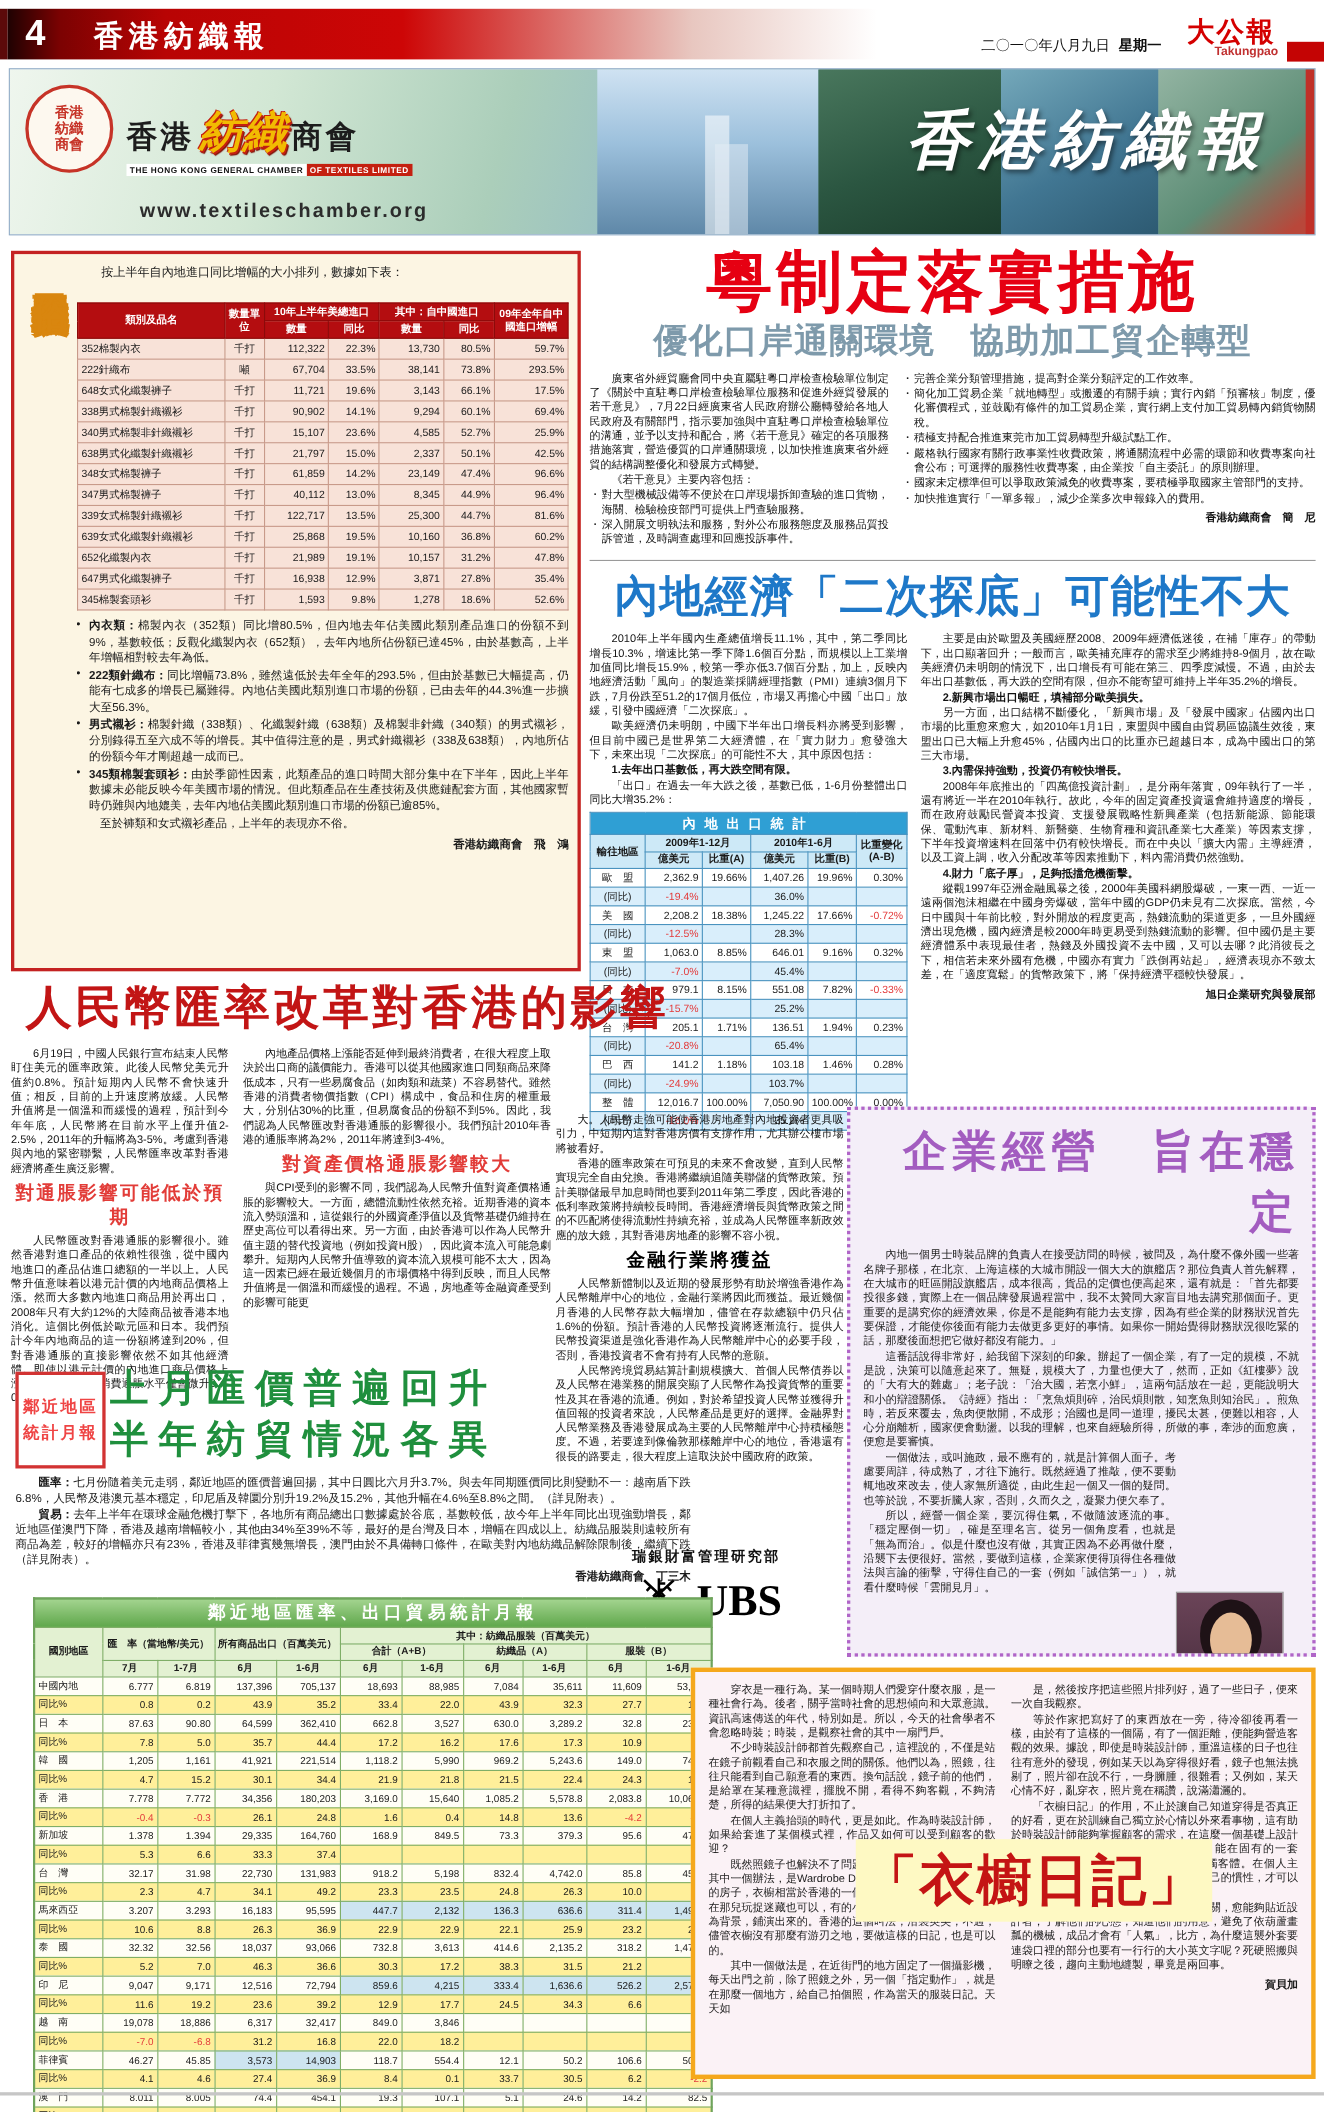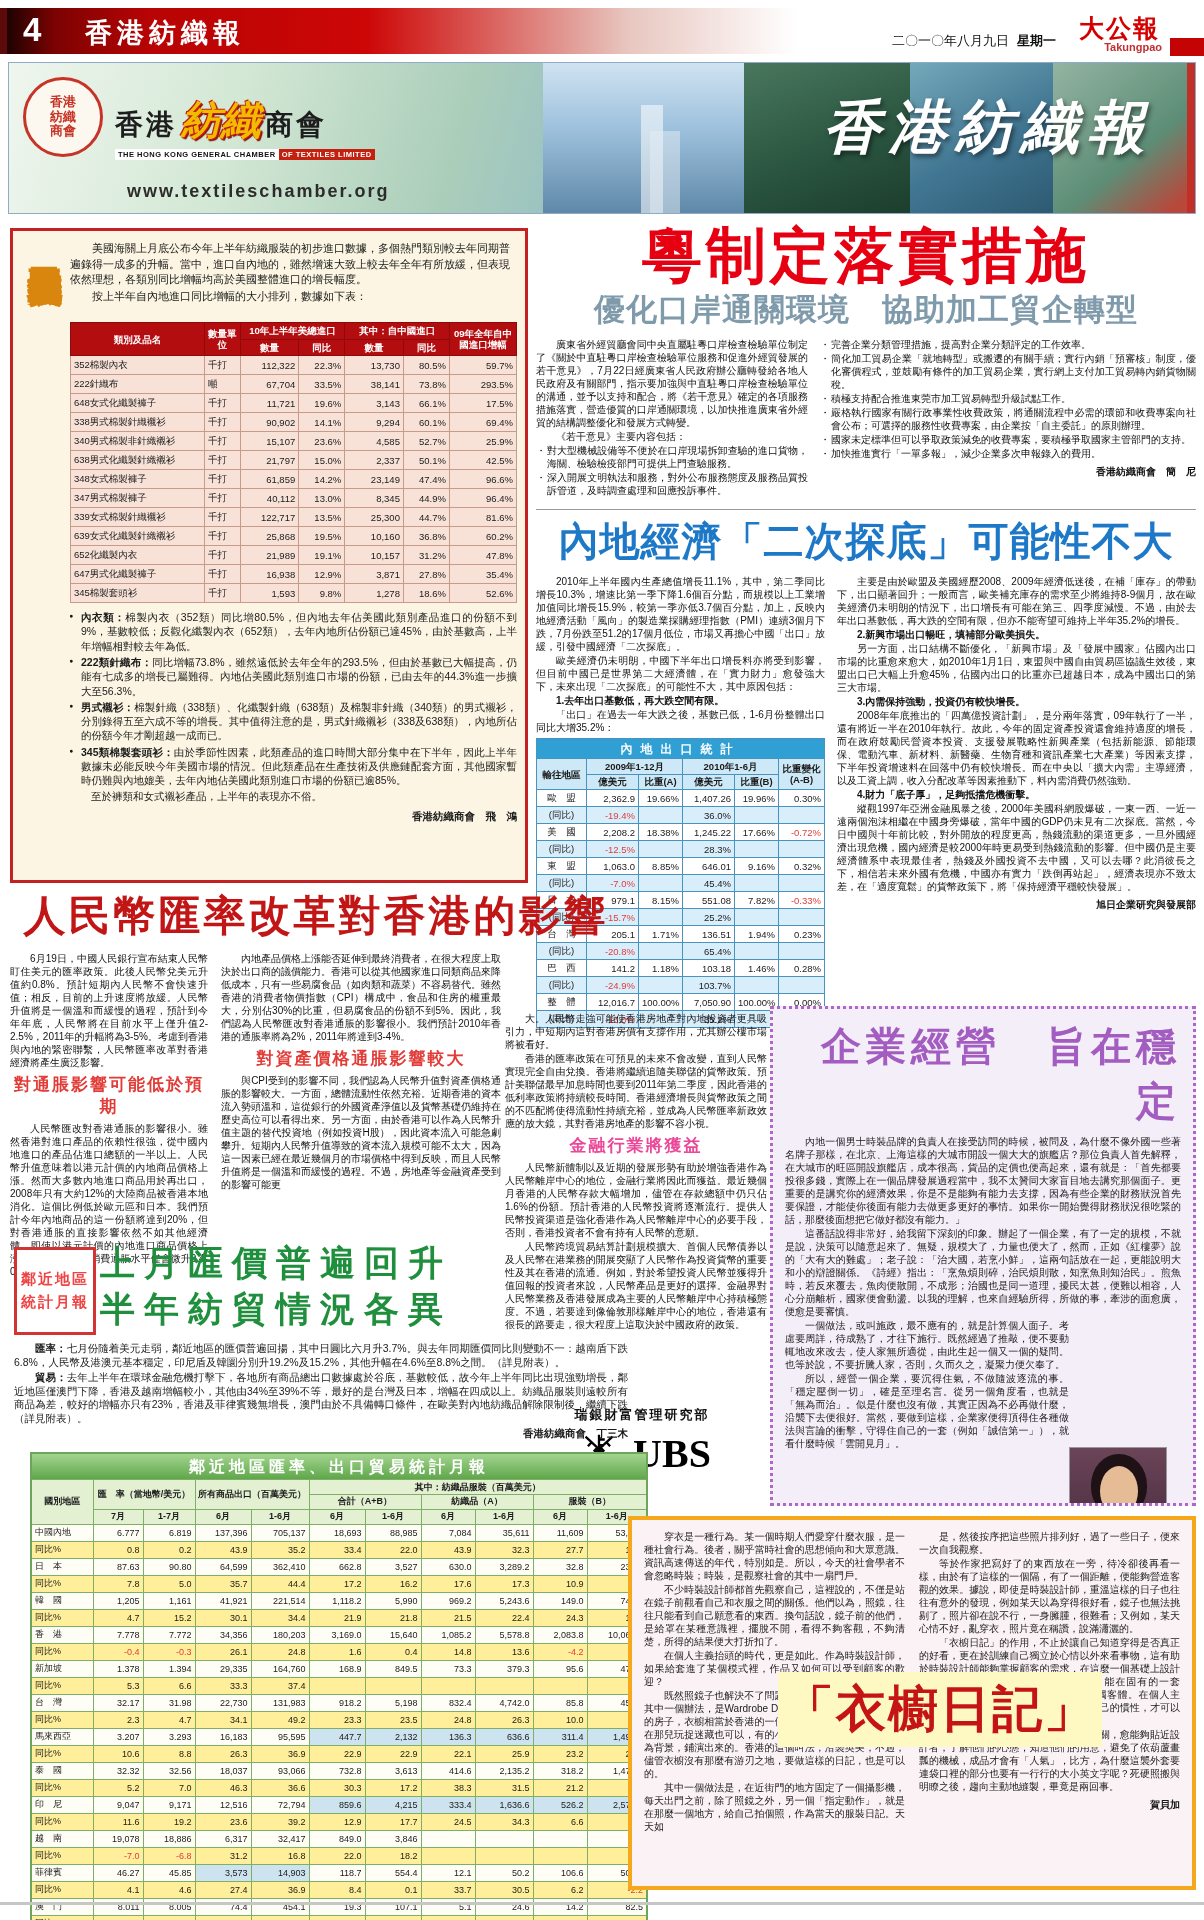--- a/index.html
+++ b/index.html
@@ -10,21 +10,21 @@
   .bd{font-size:10px;line-height:1.3;text-align:justify;color:#111}
   
   .fl-p{text-indent:2em;margin-bottom:1px}
   .fl-pn{text-indent:2em;margin-right:112px;margin-bottom:1px}
   .fl-li{position:relative;padding-left:11px;margin-bottom:1px}
   .fl-li::before{content:"・";position:absolute;left:0;top:0}
   .fl-lib{position:relative;padding-left:11px;margin-bottom:2px}
   .fl-lib::before{content:"●";position:absolute;left:-1px;top:1px;font-size:7px}
   .fl-h{font-weight:bold;text-indent:2em;margin:1px 0}
   .fl-hr{font-weight:bold;color:#e23c38;font-size:17px;text-align:center;letter-spacing:2px;margin:5px 0 4px}
-  .fl-hg{font-weight:bold;color:#ec4899;font-size:17px;text-align:center;letter-spacing:2px;margin:5px 0 4px}
+  .fl-hg{font-weight:bold;color:#000000;font-size:17px;text-align:center;letter-spacing:2px;margin:5px 0 4px}
   .fl-by{font-weight:bold;text-align:right;margin-top:5px}
   .fl-pc{text-indent:2em}
   
   .topbar-edge{left:0;top:8px;width:7px;height:46px;background:#5c0a0a}
   .topbar{left:7px;top:8px;width:1197px;height:46px;background:linear-gradient(90deg,#1f0202 0%,#7c0202 4%,#b80404 12%,#cd0606 30%,#e8c7c0 52%,#ffffff 66%,#ffffff 100%)}
   .pagenum{position:absolute;left:16px;top:3px;font-size:33px;font-weight:bold;color:#fff}
   .sectitle{position:absolute;left:78px;top:7px;font-size:27px;font-weight:bold;color:#fff;letter-spacing:5px}
   .dateline{position:absolute;right:148px;top:24px;font-size:13px;color:#101010}
   .dateline b{margin-left:8px}
   .masthead{position:absolute;right:44px;top:4px;font-size:25px;font-weight:bold;color:#d40000;letter-spacing:2px}
@@ -52,21 +52,21 @@
   
   .leftbox{left:10px;top:228px;width:518px;height:655px;border:3px solid #c42222;background:#fcf5e3;display:flex;gap:7px;padding:10px 8px;overflow:hidden}
   .vhl{writing-mode:vertical-rl;text-orientation:upright;font-size:35px;font-weight:bold;color:#d9860f;line-height:1.05;height:100%;flex:0 0 42px}
   .leftcontent{flex:1;overflow:hidden}
   .intro .fl-p{font-size:11px;line-height:1.42}
   .lb-flow{font-size:10.5px;line-height:1.36;text-align:justify}
   .t1{border-collapse:collapse;width:100%;margin:18px 0 7px;font-size:9.5px;table-layout:fixed}
   .t1 th{background:#b40d10;color:#fff;border:1px solid #8c0a0a;padding:2px 2px;font-weight:bold;line-height:1.2}
   .t1 td{background:#f8e2d8;border:1px solid #c89a8a;padding:2.5px 3px;text-align:right}
   .t1 td.rowhead{text-align:left}
-  .t1 td:nth-child(2){text-align:left}
+  .t1 td:nth-child(2){text-align:center}
   
   .yue{left:536px;top:224px;width:660px;height:284px}
   .hl-yue{font-size:60px;font-weight:bold;color:#e60012;text-align:center;letter-spacing:4px;line-height:1.05}
   .hl-yue-sub{font-size:31px;font-weight:bold;color:#7e9aab;text-align:center;letter-spacing:1px;margin-top:2px}
   .yue-cols{display:flex;gap:12px;margin-top:7px}
   .yue-c1{flex:0 0 272px}
   .yue-c2{flex:1}
   .divider1{left:536px;top:509px;width:660px;height:0;border-top:1px solid #9a9a9a}
   
   .neidi{left:536px;top:514px;width:660px;height:494px}
@@ -155,21 +155,20 @@
       <div class="chen"><span class="en1">THE HONG KONG GENERAL CHAMBER</span><span class="en2">OF TEXTILES LIMITED</span></div>
     </div>
     <div class="website">www.textileschamber.org</div>
     <div class="papertitle">香港紡織報</div>
   </div>
 
   <div class="abs leftbox">
     <div class="vhl">上半年美自內地進口熱門紡衣增長不俗</div>
     <div class="leftcontent">
       <div class="intro">
-          <div class="fl-p">美國海關上月底公布今年上半年紡織服裝的初步進口數據，多個熱門類別較去年同期普遍錄得一成多的升幅。當中，進口自內地的，雖然增速大致上較去年全年有所放緩，但表現依然理想，各類別同比增幅均高於美國整體進口的增長幅度。</div>
           <div class="fl-p">按上半年自內地進口同比增幅的大小排列，數據如下表：</div>
         </div>
       <table class="t1">
         <colgroup>
             <col style="width:128px">
             <col style="width:34px">
             <col style="width:56px">
             <col style="width:44px">
             <col style="width:56px">
             <col style="width:44px">

